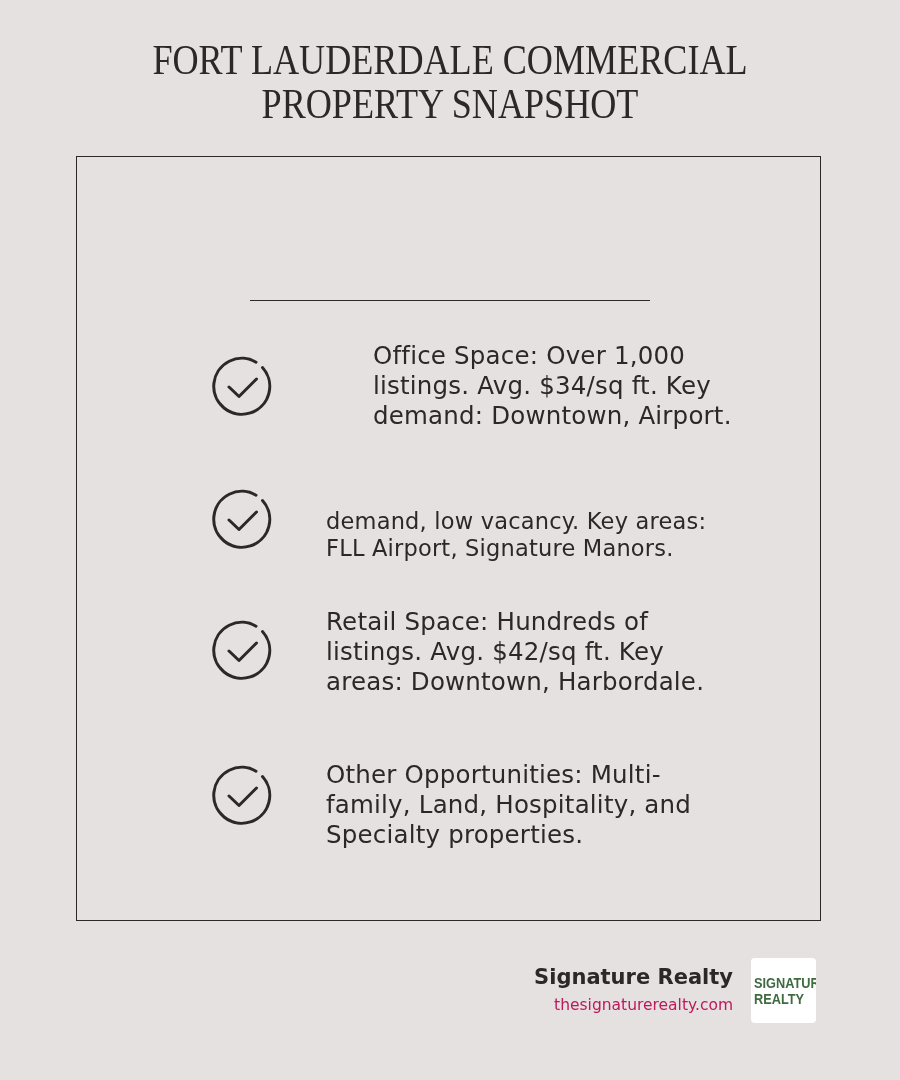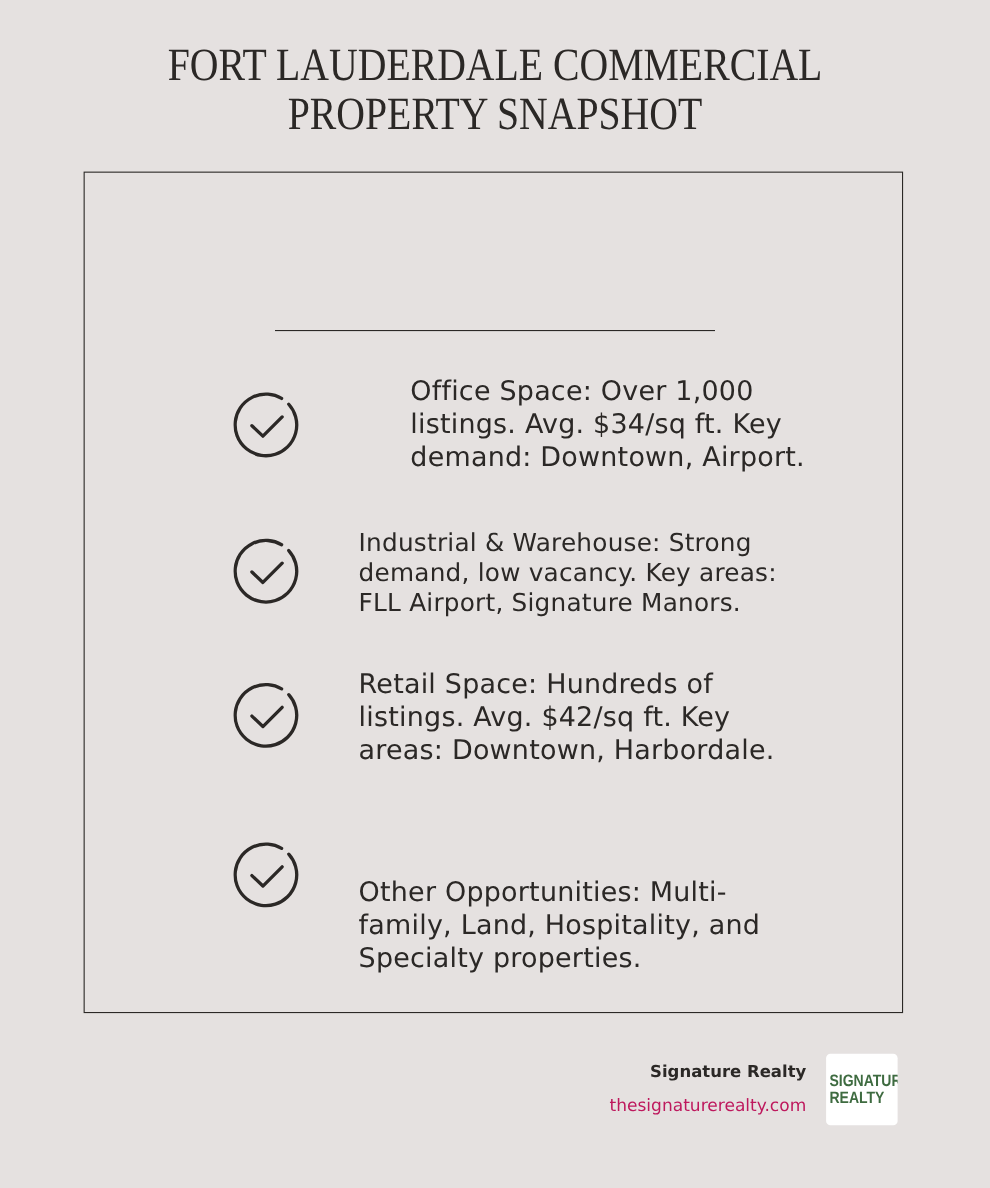--- a/index.html
+++ b/index.html
@@ -46,27 +46,27 @@
     position: absolute;
     left: 326px;
     width: 420px;
     font-family: "DejaVu Sans", sans-serif;
     color: #2b2826;
     margin: 0;
   }
   .t1 { top: 341px; font-size: 24.5px; line-height: 30px; letter-spacing: 0.2px; margin-left: 47px; }
   .t2 { top: 481px; font-size: 22.5px; line-height: 27px; letter-spacing: 0.2px; }
   .t3 { top: 607px; font-size: 24.5px; line-height: 30px; letter-spacing: 0.2px; }
-  .t4 { top: 760px; font-size: 24.5px; line-height: 30px; letter-spacing: 0.2px; margin-top: 36px; }
+  .t4 { top: 760px; font-size: 24.5px; line-height: 30px; letter-spacing: 0.2px; }
   .brand-name {
     position: absolute;
     right: 167px; top: 965px;
     font-family: "DejaVu Sans", sans-serif;
     font-weight: bold;
-    font-size: 15px;
+    font-size: 21px;
     color: #2b2826;
     text-align: right;
     white-space: nowrap;
   }
   .brand-url {
     position: absolute;
     right: 167px; top: 996px;
     font-family: "DejaVu Sans", sans-serif;
     font-size: 15.5px;
     color: #be185d;
@@ -115,21 +115,21 @@
   <span>Office Space: Over 1,000</span><br>
   <span>listings. Avg. $34/sq ft. Key</span><br>
   <span>demand: Downtown, Airport.</span>
 </p>
 
 <svg class="item-icon" style="left:212px; top:488px;" viewBox="0 0 62 62">
   <path d="M 50.5 12.5 A 28 28 0 1 1 44 7.2" fill="none" stroke="#2b2826" stroke-width="3" stroke-linecap="round"></path>
   <polyline points="17,32 27,41.5 44.5,24" fill="none" stroke="#2b2826" stroke-width="3" stroke-linecap="round" stroke-linejoin="round"></polyline>
 </svg>
 <p class="item-text t2">
-  <span>Industrial &amp; Warehouse: Strong</span><br>
+  <br>
   <span>demand, low vacancy. Key areas:</span><br>
   <span>FLL Airport, Signature Manors.</span>
 </p>
 
 <svg class="item-icon" style="left:212px; top:619px;" viewBox="0 0 62 62">
   <path d="M 50.5 12.5 A 28 28 0 1 1 44 7.2" fill="none" stroke="#2b2826" stroke-width="3" stroke-linecap="round"></path>
   <polyline points="17,32 27,41.5 44.5,24" fill="none" stroke="#2b2826" stroke-width="3" stroke-linecap="round" stroke-linejoin="round"></polyline>
 </svg>
 <p class="item-text t3">
   <span>Retail Space: Hundreds of</span><br>

